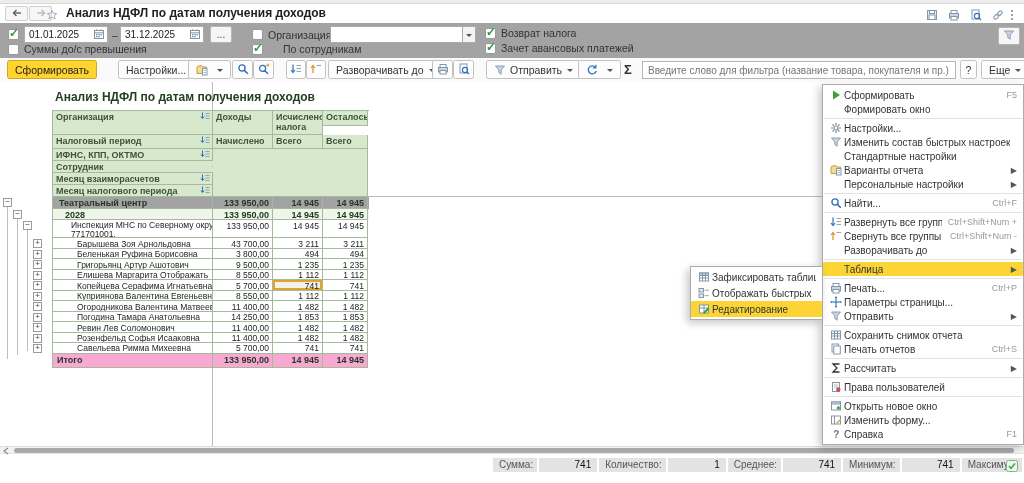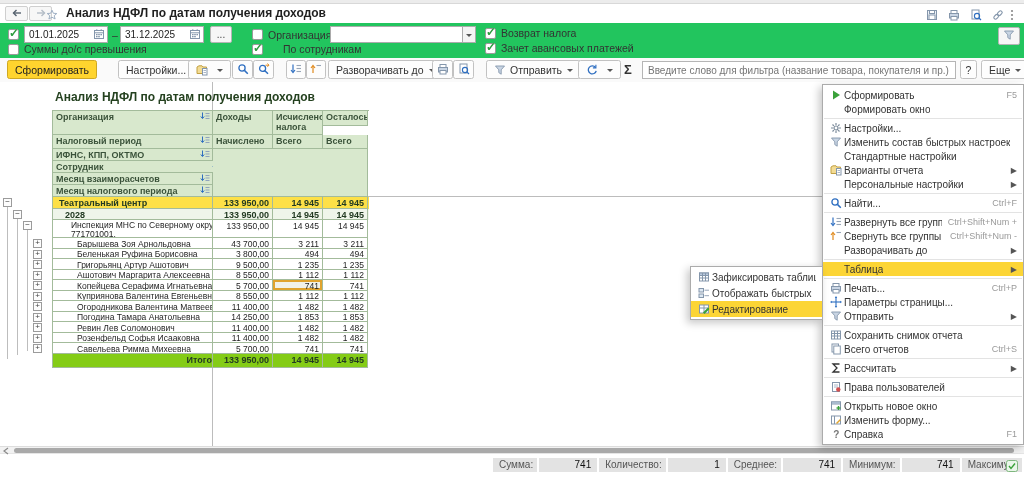--- a/index.html
+++ b/index.html
@@ -6,21 +6,21 @@
     font-family:"Liberation Sans", sans-serif;-webkit-font-smoothing:antialiased;}
   #app{position:relative;width:1024px;height:483px;background:#fff;}
   
   #topstrip{position:absolute;left:0;top:0;width:1024px;height:3px;background:#ececec;border-bottom:1px solid #d8d8d8;}
   #titlebar{position:absolute;left:0;top:4px;width:1024px;height:19px;background:#fff;border-bottom:1px solid #e0e0e0;}
   .navbtn{position:absolute;top:2px;width:23px;height:15px;border:1px solid #cfcfcf;border-radius:2px;background:#f7f7f7;display:flex;align-items:center;justify-content:center;box-sizing:border-box;}
   #star{position:absolute;left:46px;top:3px;width:14px;height:13px;}
   #wtitle{position:absolute;left:66px;top:2px;font-size:12px;font-weight:bold;color:#1f1f1f;white-space:nowrap;}
   .wicon{position:absolute;top:3px;width:14px;height:13px;cursor:default;}
   
-  #filterbar{position:absolute;left:0;top:23px;width:1024px;height:35px;background:#22c55e;border-bottom:1px solid #eae2c0;}
+  #filterbar{position:absolute;left:0;top:23px;width:1024px;height:35px;background:#a3a3a3;border-bottom:1px solid #eae2c0;}
   .cbx{position:absolute;width:11px;height:11px;background:#fff;border:1px solid #9a9a9a;border-radius:2px;box-sizing:border-box;}
   .cbx.on::after{content:"✓";position:absolute;left:0px;top:-4px;font-size:12px;font-weight:bold;color:#2e9b3f;}
   .flabel{position:absolute;font-size:10.5px;color:#333;white-space:nowrap;}
   .finput{position:absolute;background:#fff;border:1px solid #ababab;height:17px;box-sizing:border-box;display:flex;align-items:center;font-size:10px;color:#222;padding:0 2px 0 4px;}
   .finput .val{flex:1;}
   .combo-btn{position:absolute;width:14px;height:17px;border:1px solid #ababab;background:#f4f4f4;box-sizing:border-box;display:flex;align-items:center;justify-content:center;}
   .caret{width:0;height:0;border:3.5px solid transparent;border-top-color:#555;margin-top:4px;}
   .smallbtn{position:absolute;height:17px;border:1px solid #b5b5b5;border-radius:2px;background:#f6f6f6;box-sizing:border-box;display:flex;align-items:center;justify-content:center;font-size:10px;color:#444;}
   
   #toolbar{position:absolute;left:0;top:58px;width:1024px;height:24px;background:#fafafa;border-bottom:1px solid #d4d4d4;}
@@ -38,24 +38,24 @@
   .hrow{display:flex;}
   .hcell{background:#d8e8cd;border-right:1px solid #a3bb9b;border-bottom:1px solid #a3bb9b;box-sizing:border-box;font-size:9px;font-weight:bold;color:#3a523a;padding:1px 2px 0 3px;line-height:10px;overflow:hidden;}
   .hcell.dim{display:flex;justify-content:space-between;align-items:flex-start;}
   .sortic{flex:0 0 auto;margin-top:0px;}
   .trow{display:flex;}
   .c{border-right:1px solid #a3bb9b;border-bottom:1px solid #a3bb9b;box-sizing:border-box;overflow:hidden;white-space:nowrap;}
   .c.name{width:160px;font-size:8.5px;color:#1e1e1e;line-height:10px;padding-top:0.5px;}
   .c.name.two{line-height:8.5px;padding-top:1px;}
   .c.num{text-align:right;padding:0.5px 3px 0 0;font-size:8.5px;color:#1e1e1e;line-height:10px;}
   .n0{width:60px;}.n1{width:50px;}.n2{width:45px;}
-  .lvl1{background:#fde047;}
+  .lvl1{background:#a3a3a3;}
   .lvl1 .c, .lvl2 .c{font-weight:bold;font-size:9px;color:#223a22;}
   .lvl2{background:#eff5ea;}
-  .total .c{background:#84cc16;font-weight:bold;font-size:9px;color:#223a22;line-height:12px;text-align:right;}
+  .total .c{background:#f9a8d4;font-weight:bold;font-size:9px;color:#223a22;line-height:12px;}
   .sel{box-shadow:inset 0 0 0 2px #e0a32e;background:#f1f1e8;}
   
   .vline{position:absolute;width:1px;background:#bdbdbd;}
   .tbox{position:absolute;width:9px;height:9px;border:1px solid #9b9b9b;background:#fdfdfd;box-sizing:border-box;font-size:8px;line-height:6px;text-align:center;color:#444;}
   
   #hscroll{position:absolute;left:0;top:446px;width:1024px;height:8px;background:#f2f2f2;border-top:1px solid #ddd;border-bottom:1px solid #e5e5e5;box-sizing:border-box;}
   #hthumb{position:absolute;left:14px;top:1px;width:1000px;height:5px;background:#a9a9a9;border-radius:3px;}
   #harrow{position:absolute;left:2px;top:1px;width:9px;height:6px;display:flex;align-items:center;}
   
   #statusbar{position:absolute;left:0;top:457px;width:1024px;height:16px;background:#fff;}
@@ -441,21 +441,21 @@
             <div class="c num n1">494</div>
             <div class="c num n2">494</div>
           </div>
           <div class="trow lvl4" style="height: 10.5px;">
             <div class="c name" style="padding-left: 24px;">Григорьянц Артур Ашотович</div>
             <div class="c num n0">9 500,00</div>
             <div class="c num n1">1 235</div>
             <div class="c num n2">1 235</div>
           </div>
           <div class="trow lvl4" style="height: 10.5px;">
-            <div class="c name" style="padding-left: 24px;">Ашотович Маргарита Алексеевна</div>
+            <div class="c name" style="padding-left: 24px;">Елишева Маргарита Отображать</div>
             <div class="c num n0">8 550,00</div>
             <div class="c num n1">1 112</div>
             <div class="c num n2">1 112</div>
           </div>
           <div class="trow lvl4" style="height: 10.5px;">
             <div class="c name" style="padding-left: 24px; text-align: right;">Копейцева Серафима Игнатьевна</div>
             <div class="c num n0">5 700,00</div>
             <div class="c num n1 sel">741</div>
             <div class="c num n2">741</div>
           </div>
@@ -482,21 +482,21 @@
             <div class="c num n0">11 400,00</div>
             <div class="c num n1">1 482</div>
             <div class="c num n2">1 482</div>
           </div>
           <div class="trow lvl4" style="height: 10.5px;">
             <div class="c name" style="padding-left: 24px;">Розенфельд Софья Исааковна</div>
             <div class="c num n0">11 400,00</div>
             <div class="c num n1">1 482</div>
             <div class="c num n2">1 482</div>
           </div>
-          <div class="trow lvl4" style="height: 10.5px;">
+          <div class="trow lvl4" style="height: 10.5px; align-items: center;">
             <div class="c name" style="padding-left: 24px;">Савельева Римма Михеевна</div>
             <div class="c num n0">5 700,00</div>
             <div class="c num n1">741</div>
             <div class="c num n2">741</div>
           </div>
           <div class="trow total" style="height: 14px;">
             <div class="c name" style="padding-left: 4px;">Итого</div>
             <div class="c num n0">133 950,00</div>
             <div class="c num n1">14 945</div>
             <div class="c num n2">14 945</div>
@@ -720,21 +720,21 @@
         </span>
         <span class="mlabel">Сохранить снимок отчета</span>
       </div>
       <div class="mitem">
         <span class="mi">
           <svg width="12" height="12" viewBox="0 0 12 12" xmlns="http://www.w3.org/2000/svg">
             <rect x="2" y="1" width="6.5" height="8" fill="#fff" stroke="#8496ab"></rect>
             <rect x="3.8" y="3" width="6.5" height="8" fill="#fff" stroke="#8496ab"></rect>
           </svg>
         </span>
-        <span class="mlabel">Всего отчетов</span>
+        <span class="mlabel">Печать отчетов</span>
         <span class="mshort">Ctrl+S</span>
       </div>
       <div class="msep"></div>
       <div class="mitem">
         <span class="mi">
           <svg width="12" height="12" viewBox="0 0 12 12" xmlns="http://www.w3.org/2000/svg">
             <path d="M9.5 2 H3 L7 6 L3 10 H9.5" fill="none" stroke="#333" stroke-width="1.3"></path>
           </svg>
         </span>
         <span class="mlabel">Рассчитать</span>

